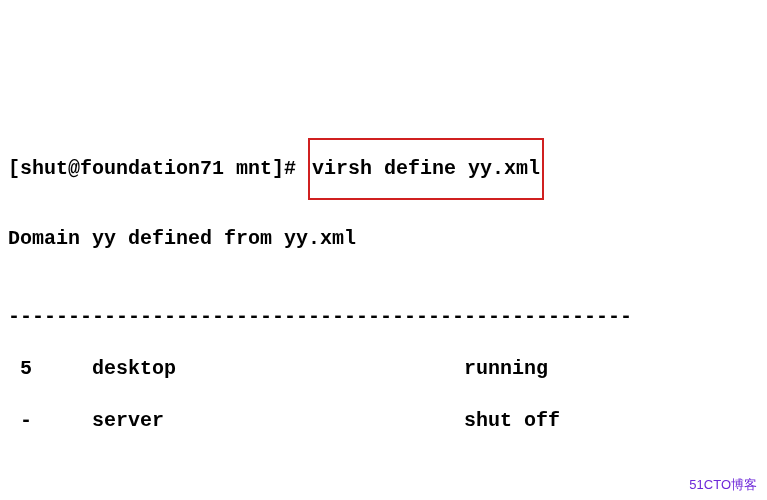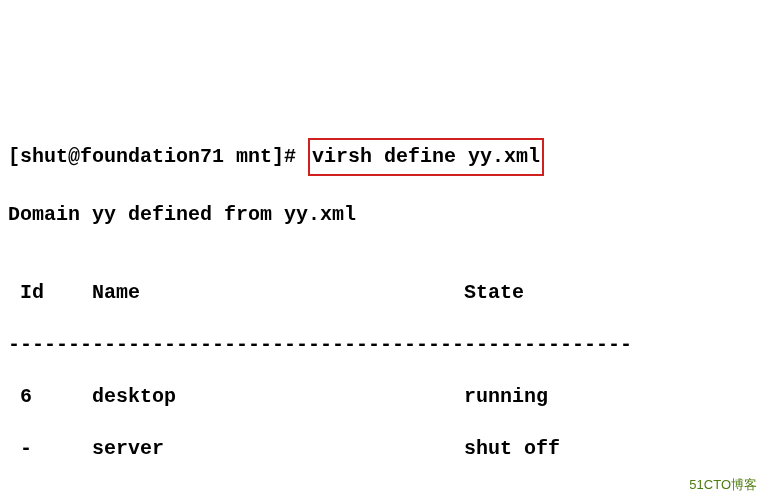--- a/index.html
+++ b/index.html
@@ -14,46 +14,45 @@
     line-height: 1.3;
     position: relative;
     width: 767px;
     height: 500px;
     box-sizing: border-box;
     overflow: hidden;
   }
   .line { display: block; }
   .hl {
     border: 2px solid #d02020;
-    padding: 4px 2px;
+    padding: 16px 2px;
     display: inline-block;
     box-sizing: border-box;
   }
   .watermark {
     position: absolute;
     right: 10px;
     bottom: 6px;
-    color: #4d7c0f;
+    color: #6d28d9;
     font-size: 13px;
     font-weight: normal;
     font-family: sans-serif;
   }
 </style>
 </head>
 <body>
 
 
 
 <div>
 <span class="line"><span>[shut@foundation71 mnt]# </span><span class="hl">virsh define yy.xml</span></span>
 <span class="line">Domain yy defined from yy.xml</span>
 <span class="line"></span>
-<span class="line"> Id    Name                           State</span>
 <span class="line">----------------------------------------------------</span>
-<span class="line"> 6     desktop                        running</span>
+<span class="line"> 5     desktop                        running</span>
 <span class="line"> -     server                         shut off</span>
 
 <span class="line"></span>
 
 
 <span class="line"></span>
 
 
 
 

